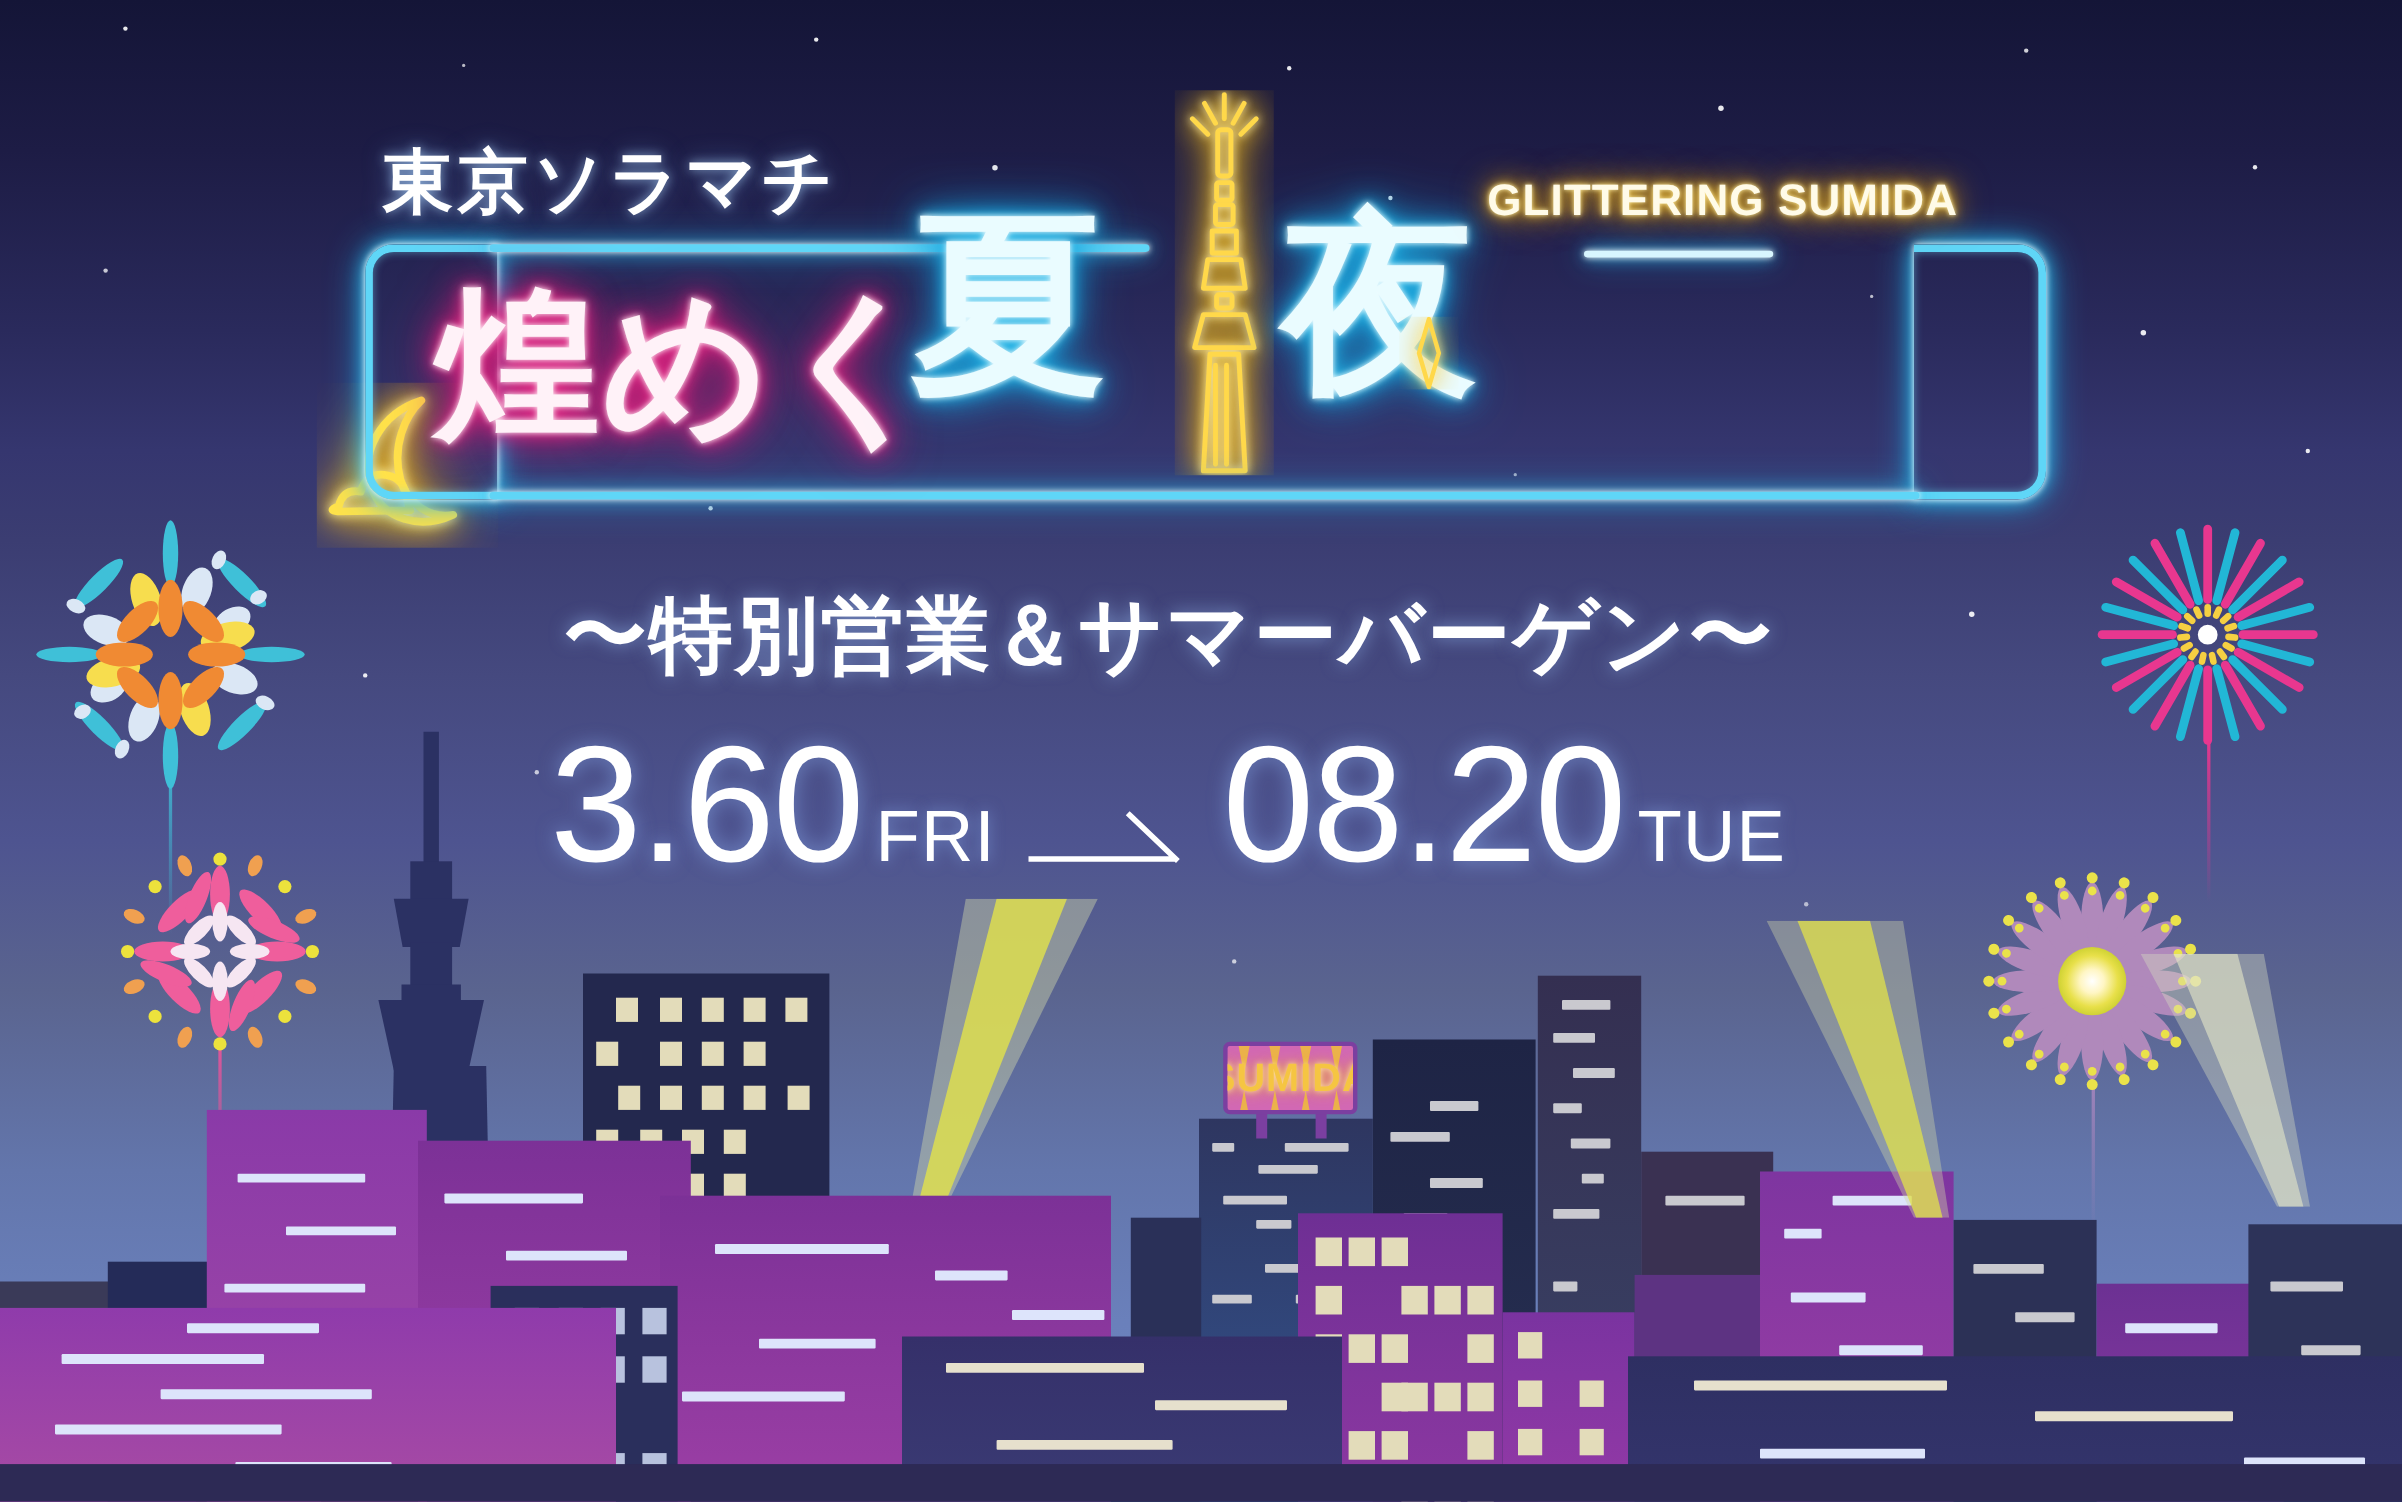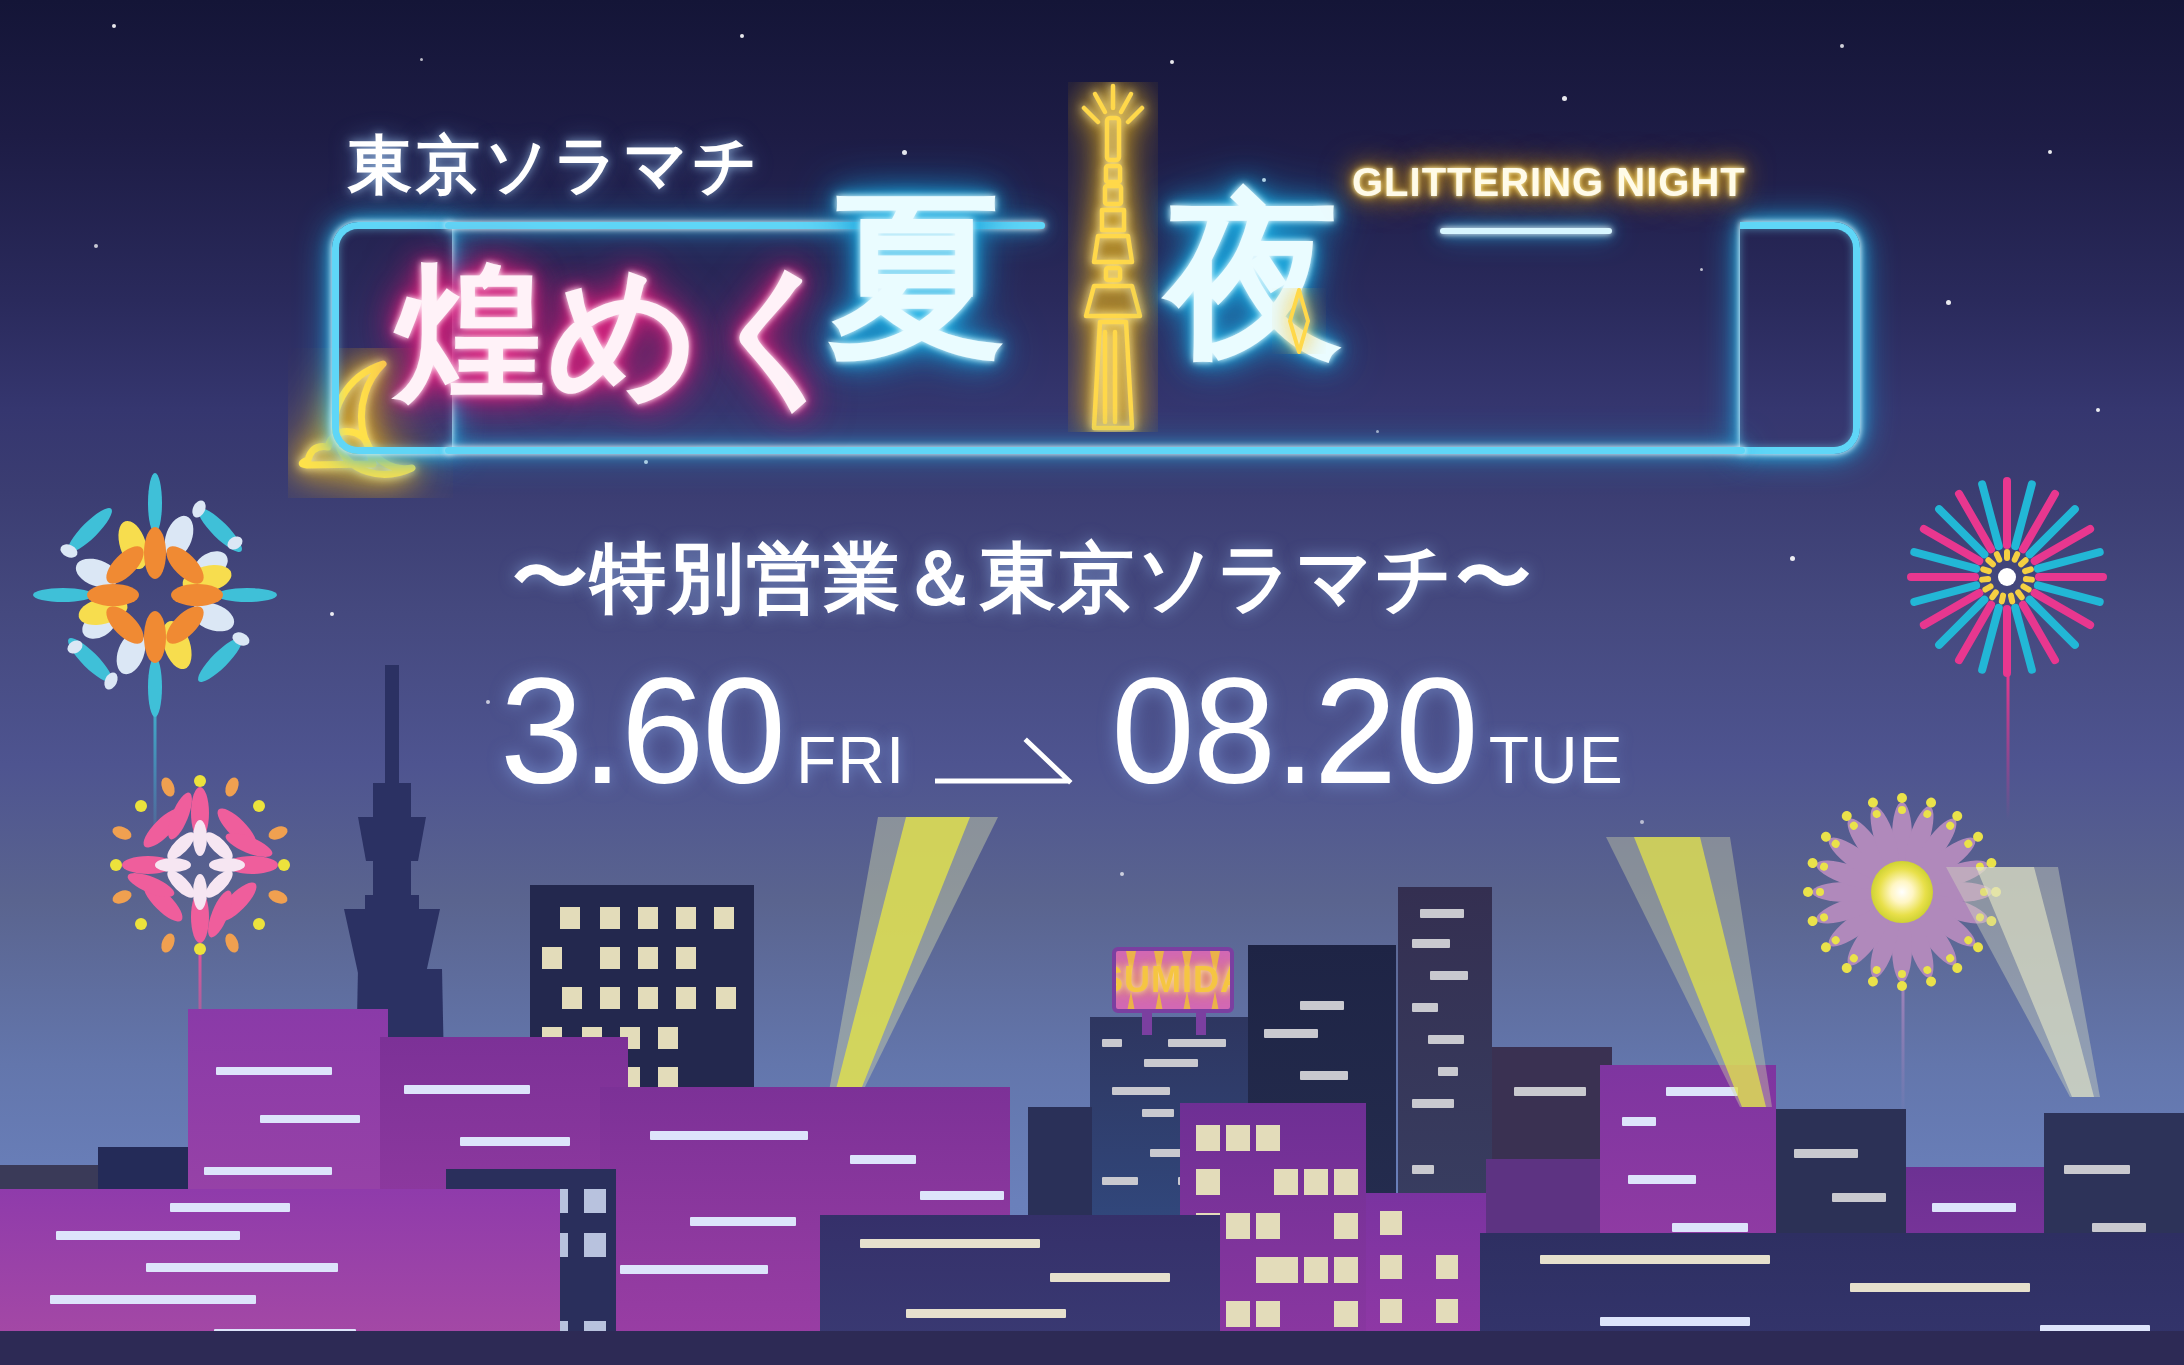--- a/index.html
+++ b/index.html
@@ -589,24 +589,24 @@
 
   <div class="main-title neon-cyan" style="left:1165px;top:188px;font-size:178px;">夜</div>
 
 
   <div style="position:absolute;left:1272px;top:288px;width:54px;height:66px;">
     <svg width="54" height="66" viewBox="0 0 54 66">
       <path d="M27 2 L36 33 L27 64 L18 33 Z" fill="none" stroke="#ffd84a" stroke-width="4" stroke-linejoin="round" style="filter: drop-shadow(0 0 4px #fff0a8) drop-shadow(0 0 11px #f0bf2a);"></path>
     </svg>
   </div>
 
-  <div class="eng-line" style="left:1352px;top:160px;">GLITTERING NIGHT</div>
+  <div class="eng-line" style="left:1352px;top:160px;">GLITTERING SUMIDA</div>
   <div class="eng-dash" style="left:1440px;top:228px;width:172px;"></div>
 
-  <div class="subtitle" style="left:512px;top:528px;">〜特別営業＆東京ソラマチ〜</div>
+  <div class="subtitle" style="left:512px;top:528px;">〜特別営業＆サマーバーゲン〜</div>
 
   <div class="date-row" style="left:500px;top:660px;">
     <span class="date-big">3.60</span>
     <span class="date-dow">FRI</span>
     <span class="date-arrow">
       <svg width="150" height="70" viewBox="0 0 150 70">
         <path d="M2 62 H132 M92 22 L134 62" fill="none" stroke="#ffffff" stroke-width="5" stroke-linecap="square"></path>
       </svg>
     </span>
     <span class="date-big">08.20</span>

